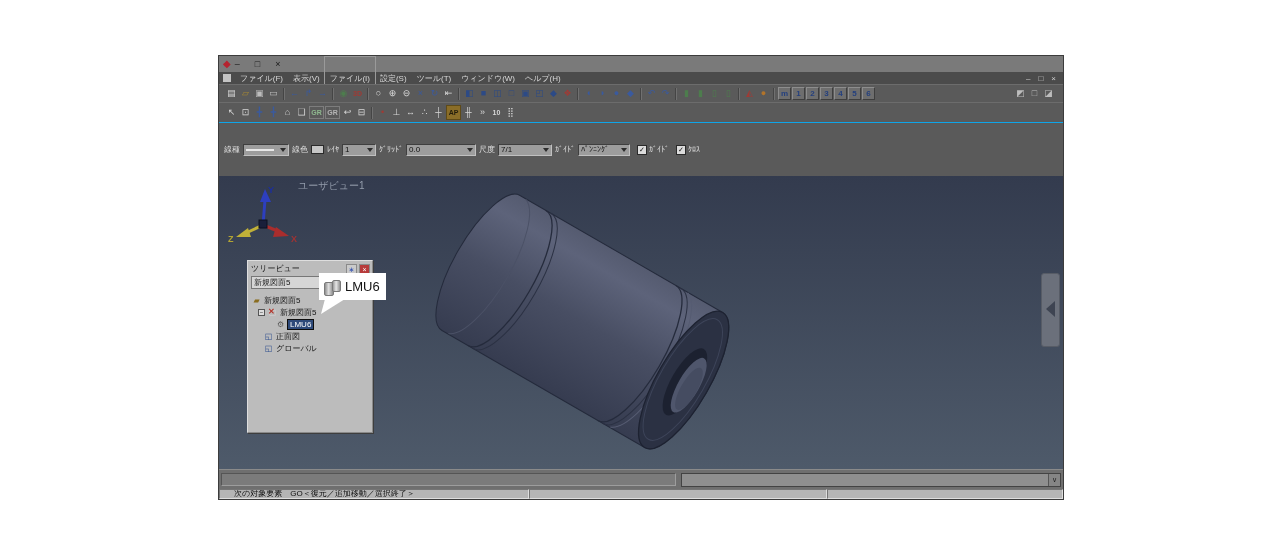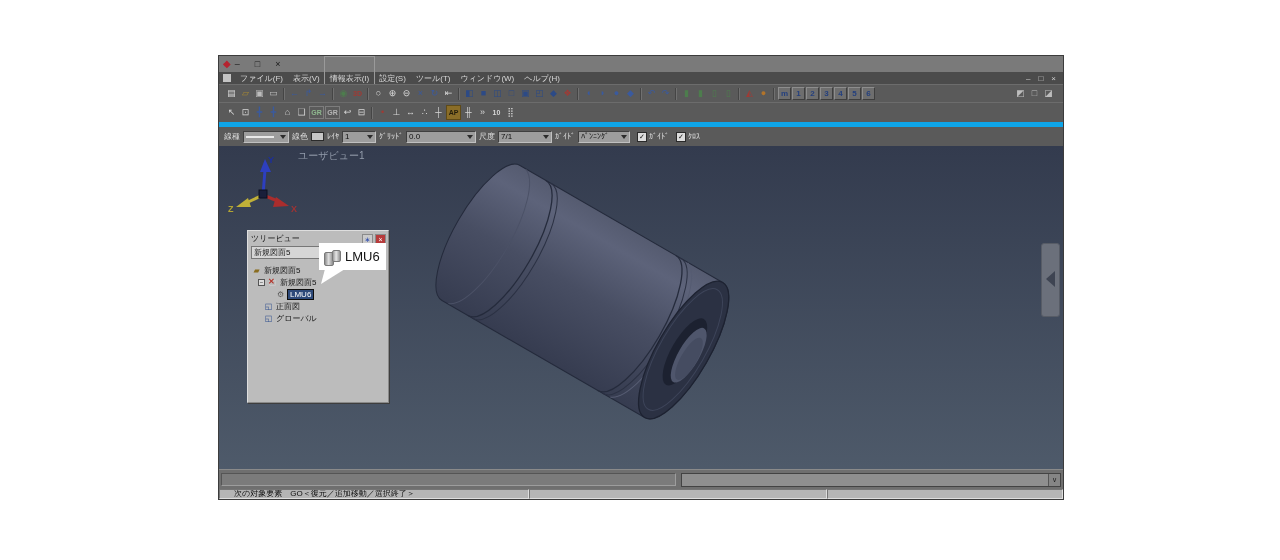--- a/index.html
+++ b/index.html
@@ -32,36 +32,36 @@
   .c-white{color:#d6d6d6}.c-gray{color:#bdbdbd}.c-yellow{color:#a98a32}
   .c-blue{color:#3a5a9e}.c-dkblue{color:#2c4a86}.c-green{color:#4d7d4d}
   .c-red{color:#a03a34}.c-orange{color:#b2742a}
   .txt-icon{font-size:7px;font-weight:bold}
   .btn-num{background:#6e6e6e;border:1px solid #8d8d8d;border-bottom-color:#3e3e3e;border-right-color:#3e3e3e;color:#24407e;font-size:8px;font-weight:bold;width:11px;height:11px;line-height:11px}
   .btn-ap{background:#8a6d28;color:#241d0c;border:1px solid #5e4a18}
   .btn-gr-g{color:#8fb98f;border:1px solid #7d7d7d;font-size:7px;font-weight:bold;height:11px;line-height:11px}
   .btn-gr{color:#b5b5b5;border:1px solid #7d7d7d;font-size:7px;font-weight:bold;height:11px;line-height:11px}
 
   
-  .attrbar{flex:0 0 19px;height:19px;background:#5a5a5a;display:flex;align-items:center;font-size:8px;color:#dedede;gap:3px;padding:0 5px;border-top:5px solid #0ea5e9}
+  .attrbar{flex:0 0 19px;height:19px;background:#5a5a5a;display:flex;align-items:center;font-size:8px;color:#dedede;gap:3px;padding:17px 5px;border-top:1px solid #0ea5e9}
   .albl{white-space:nowrap}
   .fld{background:#9d9d9d;border:1px solid #3f3f3f;border-bottom-color:#c0c0c0;border-right-color:#c0c0c0;height:12px;box-sizing:border-box;display:flex;align-items:center;color:#101010;padding:0 2px;gap:2px}
   .fld .dd{margin-left:auto;width:0;height:0;border-left:3px solid transparent;border-right:3px solid transparent;border-top:4px solid #2c2c2c}
   .linesample{width:28px;border-top:2px solid #e8e8e8}
   .colorswatch{width:11px;height:7px;background:#c6c6c6;border:1px solid #2a2a2a}
   .chk{display:flex;align-items:center;gap:2px;margin-left:4px}
   .chkbox{width:8px;height:8px;background:#dcdcdc;border:1px solid #2a2a2a;color:#111;font-size:7px;line-height:8px;text-align:center}
 
   
   .viewport{flex:1 1 auto;position:relative;background:linear-gradient(#333b4e,#4e5a6a);overflow:hidden}
   .viewport svg.scene{position:absolute;left:0;top:0}
   .viewlabel{position:absolute;left:79px;top:3px;font-size:10px;color:#949dac}
 
   
-  .tree-panel{position:absolute;left:28px;top:84px;width:142px;height:173px;box-sizing:border-box;background:#bcbcbc;border:1px solid #8a8a8a;border-top-color:#dedede;border-left-color:#dedede;box-shadow:1px 1px 0 #3e3e3e;font-size:8px;color:#151515;z-index:2}
+  .tree-panel{position:absolute;left:28px;top:84px;width:126px;height:173px;box-sizing:border-box;background:#bcbcbc;border:1px solid #8a8a8a;border-top-color:#dedede;border-left-color:#dedede;box-shadow:1px 1px 0 #3e3e3e;font-size:8px;color:#151515;z-index:2}
   .tp-title{height:13px;display:flex;align-items:center;padding:1px 2px 0 3px;gap:2px}
   .tp-title .t{flex:1}
   .tp-btn{width:11px;height:10px;background:#cacaca;border:1px solid #8a8a8a;text-align:center;line-height:9px;font-size:7px;color:#2a4ab0;box-sizing:border-box}
   .tp-btn.close{background:#b73b3b;color:#fff}
   .tp-field{height:11px;background:#d6d6d6;border:1px solid #777;margin:1px 3px;padding:0 2px;line-height:11px}
   .tp-tree{padding:4px 2px}
   .tnode{height:12px;display:flex;align-items:center;gap:3px;white-space:nowrap}
   .ti{font-size:8px;width:9px;text-align:center}
   .ti.folder{color:#8a6d20}
   .ti.stack{position:relative;color:#d6d6d6}
@@ -107,21 +107,21 @@
         <span>□</span>
         <span>×</span>
       </span>
   </div>
 
   <div class="menubar">
     <span class="menu-sys"></span>
     <div class="menu-items">
         <span class="menu-item">ファイル(F)</span>
         <span class="menu-item">表示(V)</span>
-        <span class="menu-item boxed">情報表示(I)</span>
+        <span class="menu-item boxed">ファイル(I)</span>
         <span class="menu-item">設定(S)</span>
         <span class="menu-item">ツール(T)</span>
         <span class="menu-item">ウィンドウ(W)</span>
         <span class="menu-item">ヘルプ(H)</span>
       </div>
     <div class="menu-child">
         <span>–</span>
         <span>□</span>
         <span>×</span>
       </div>

